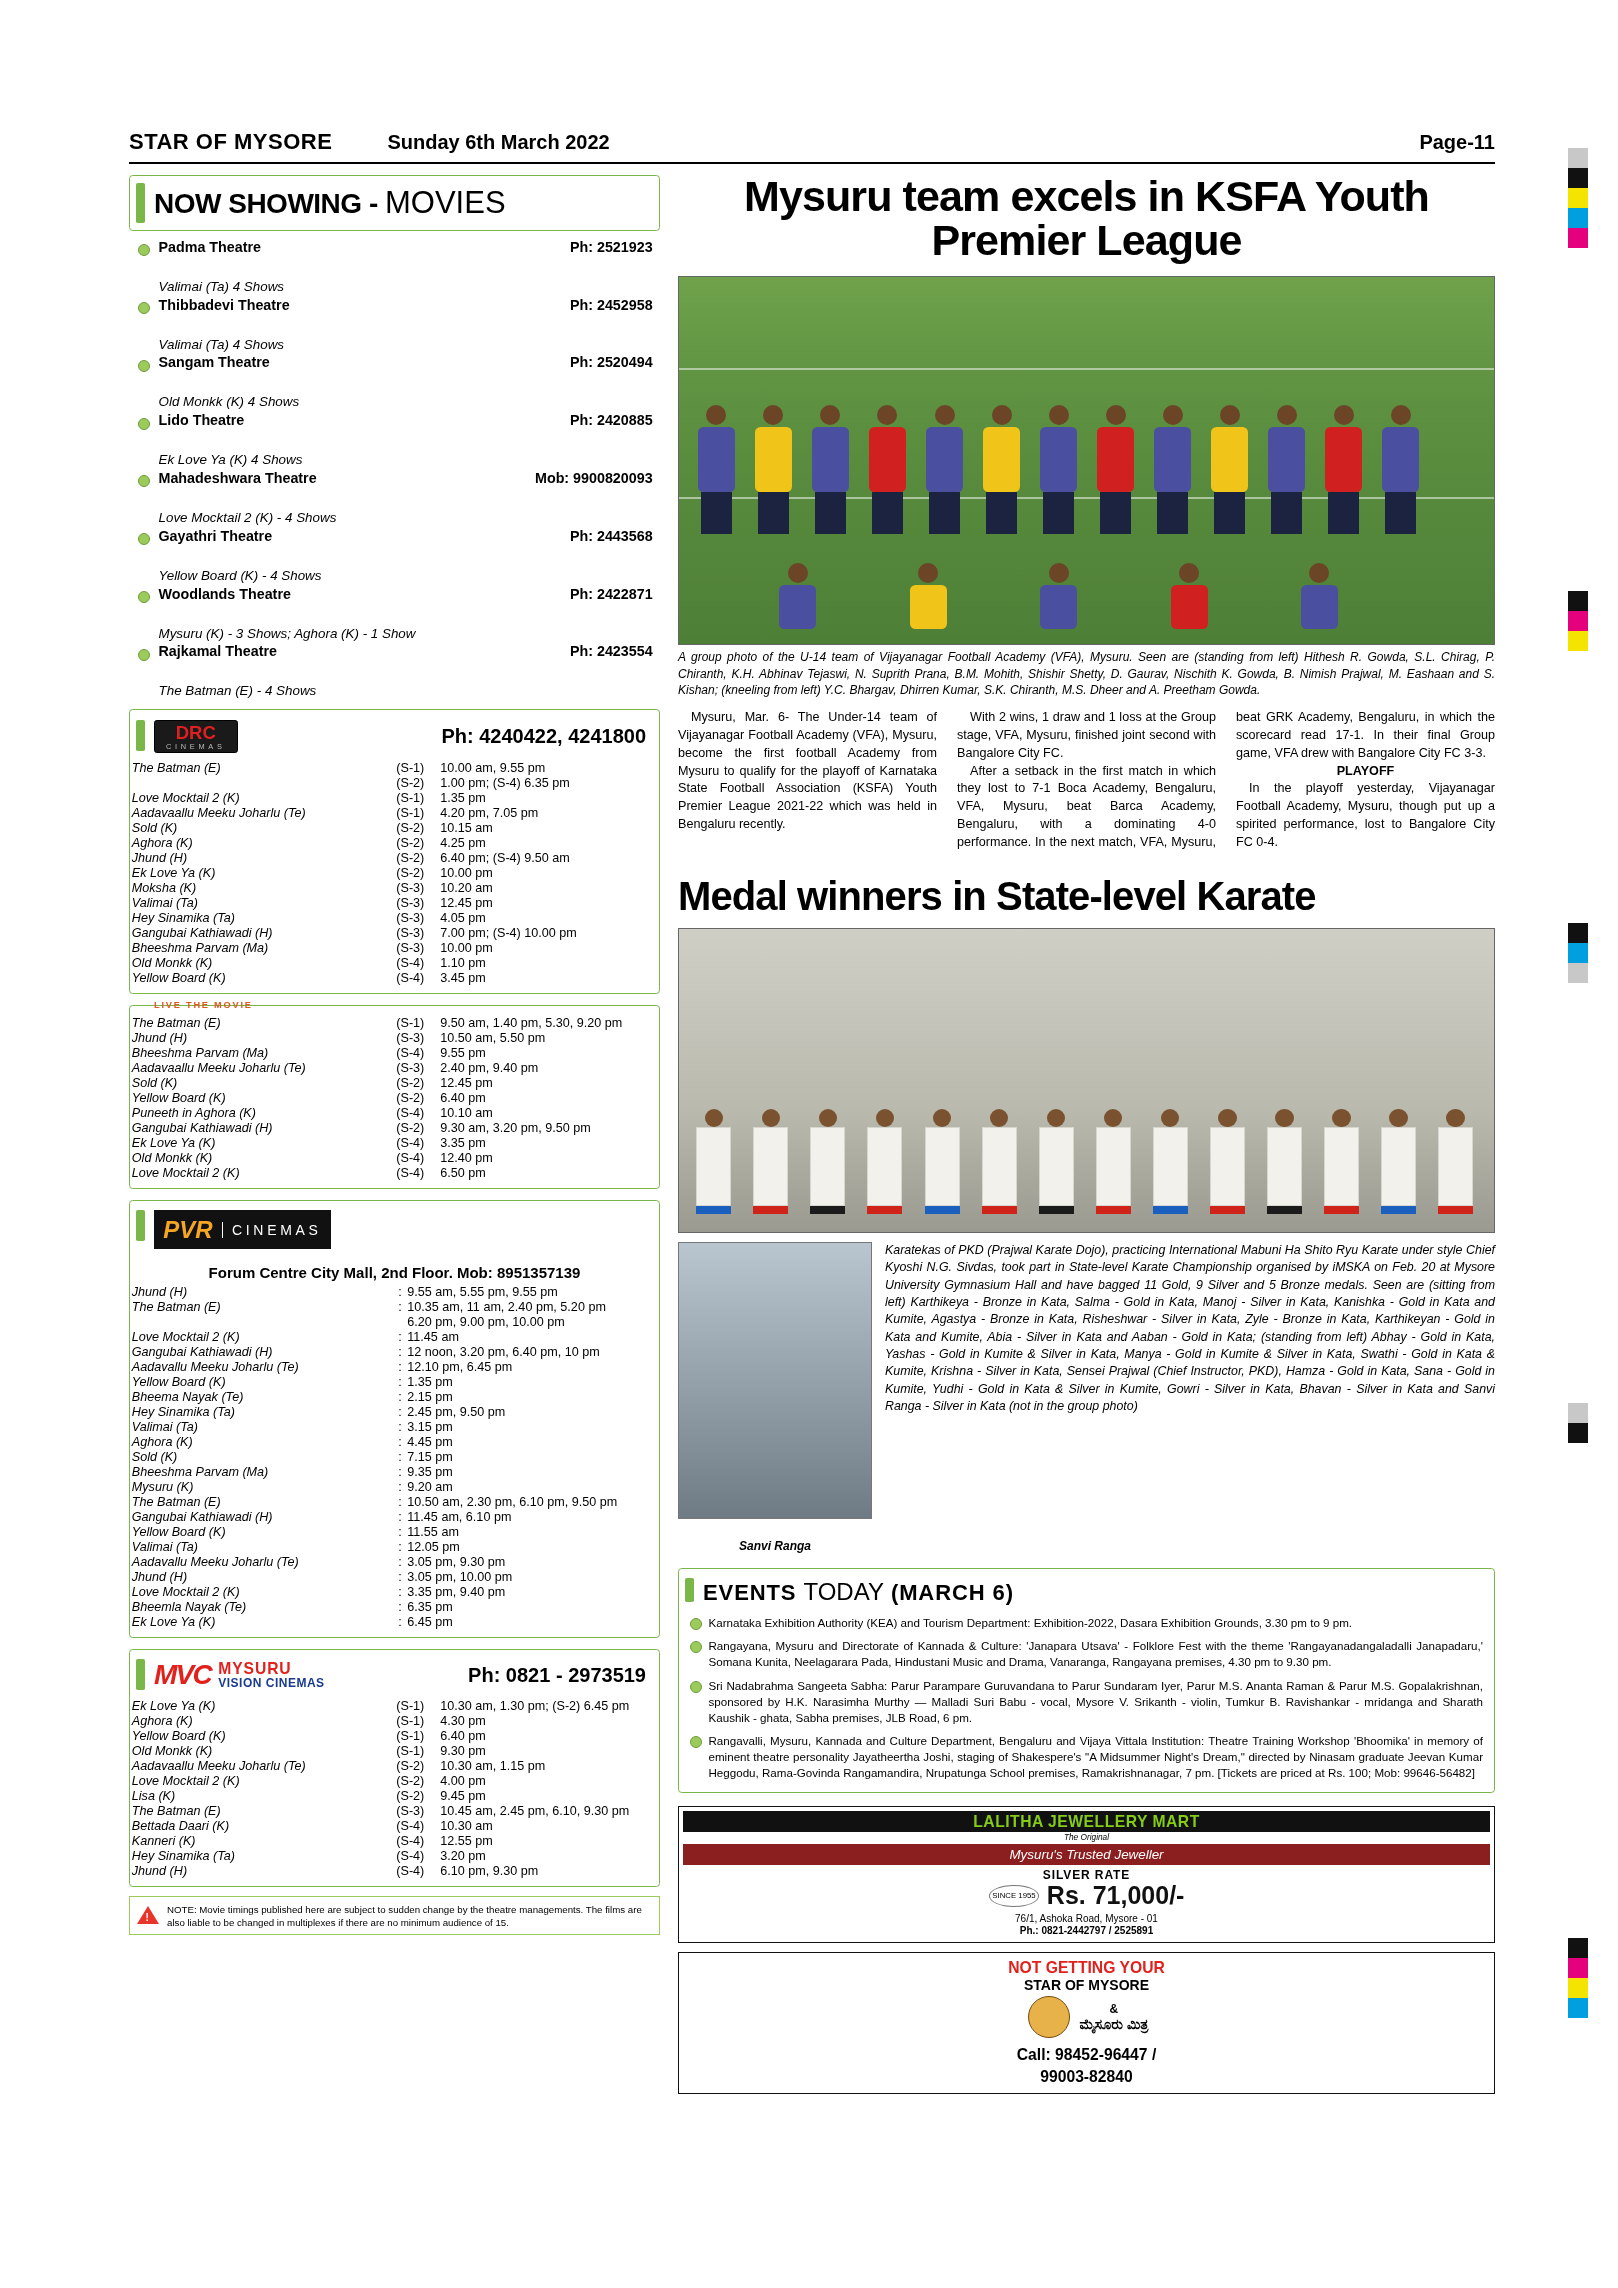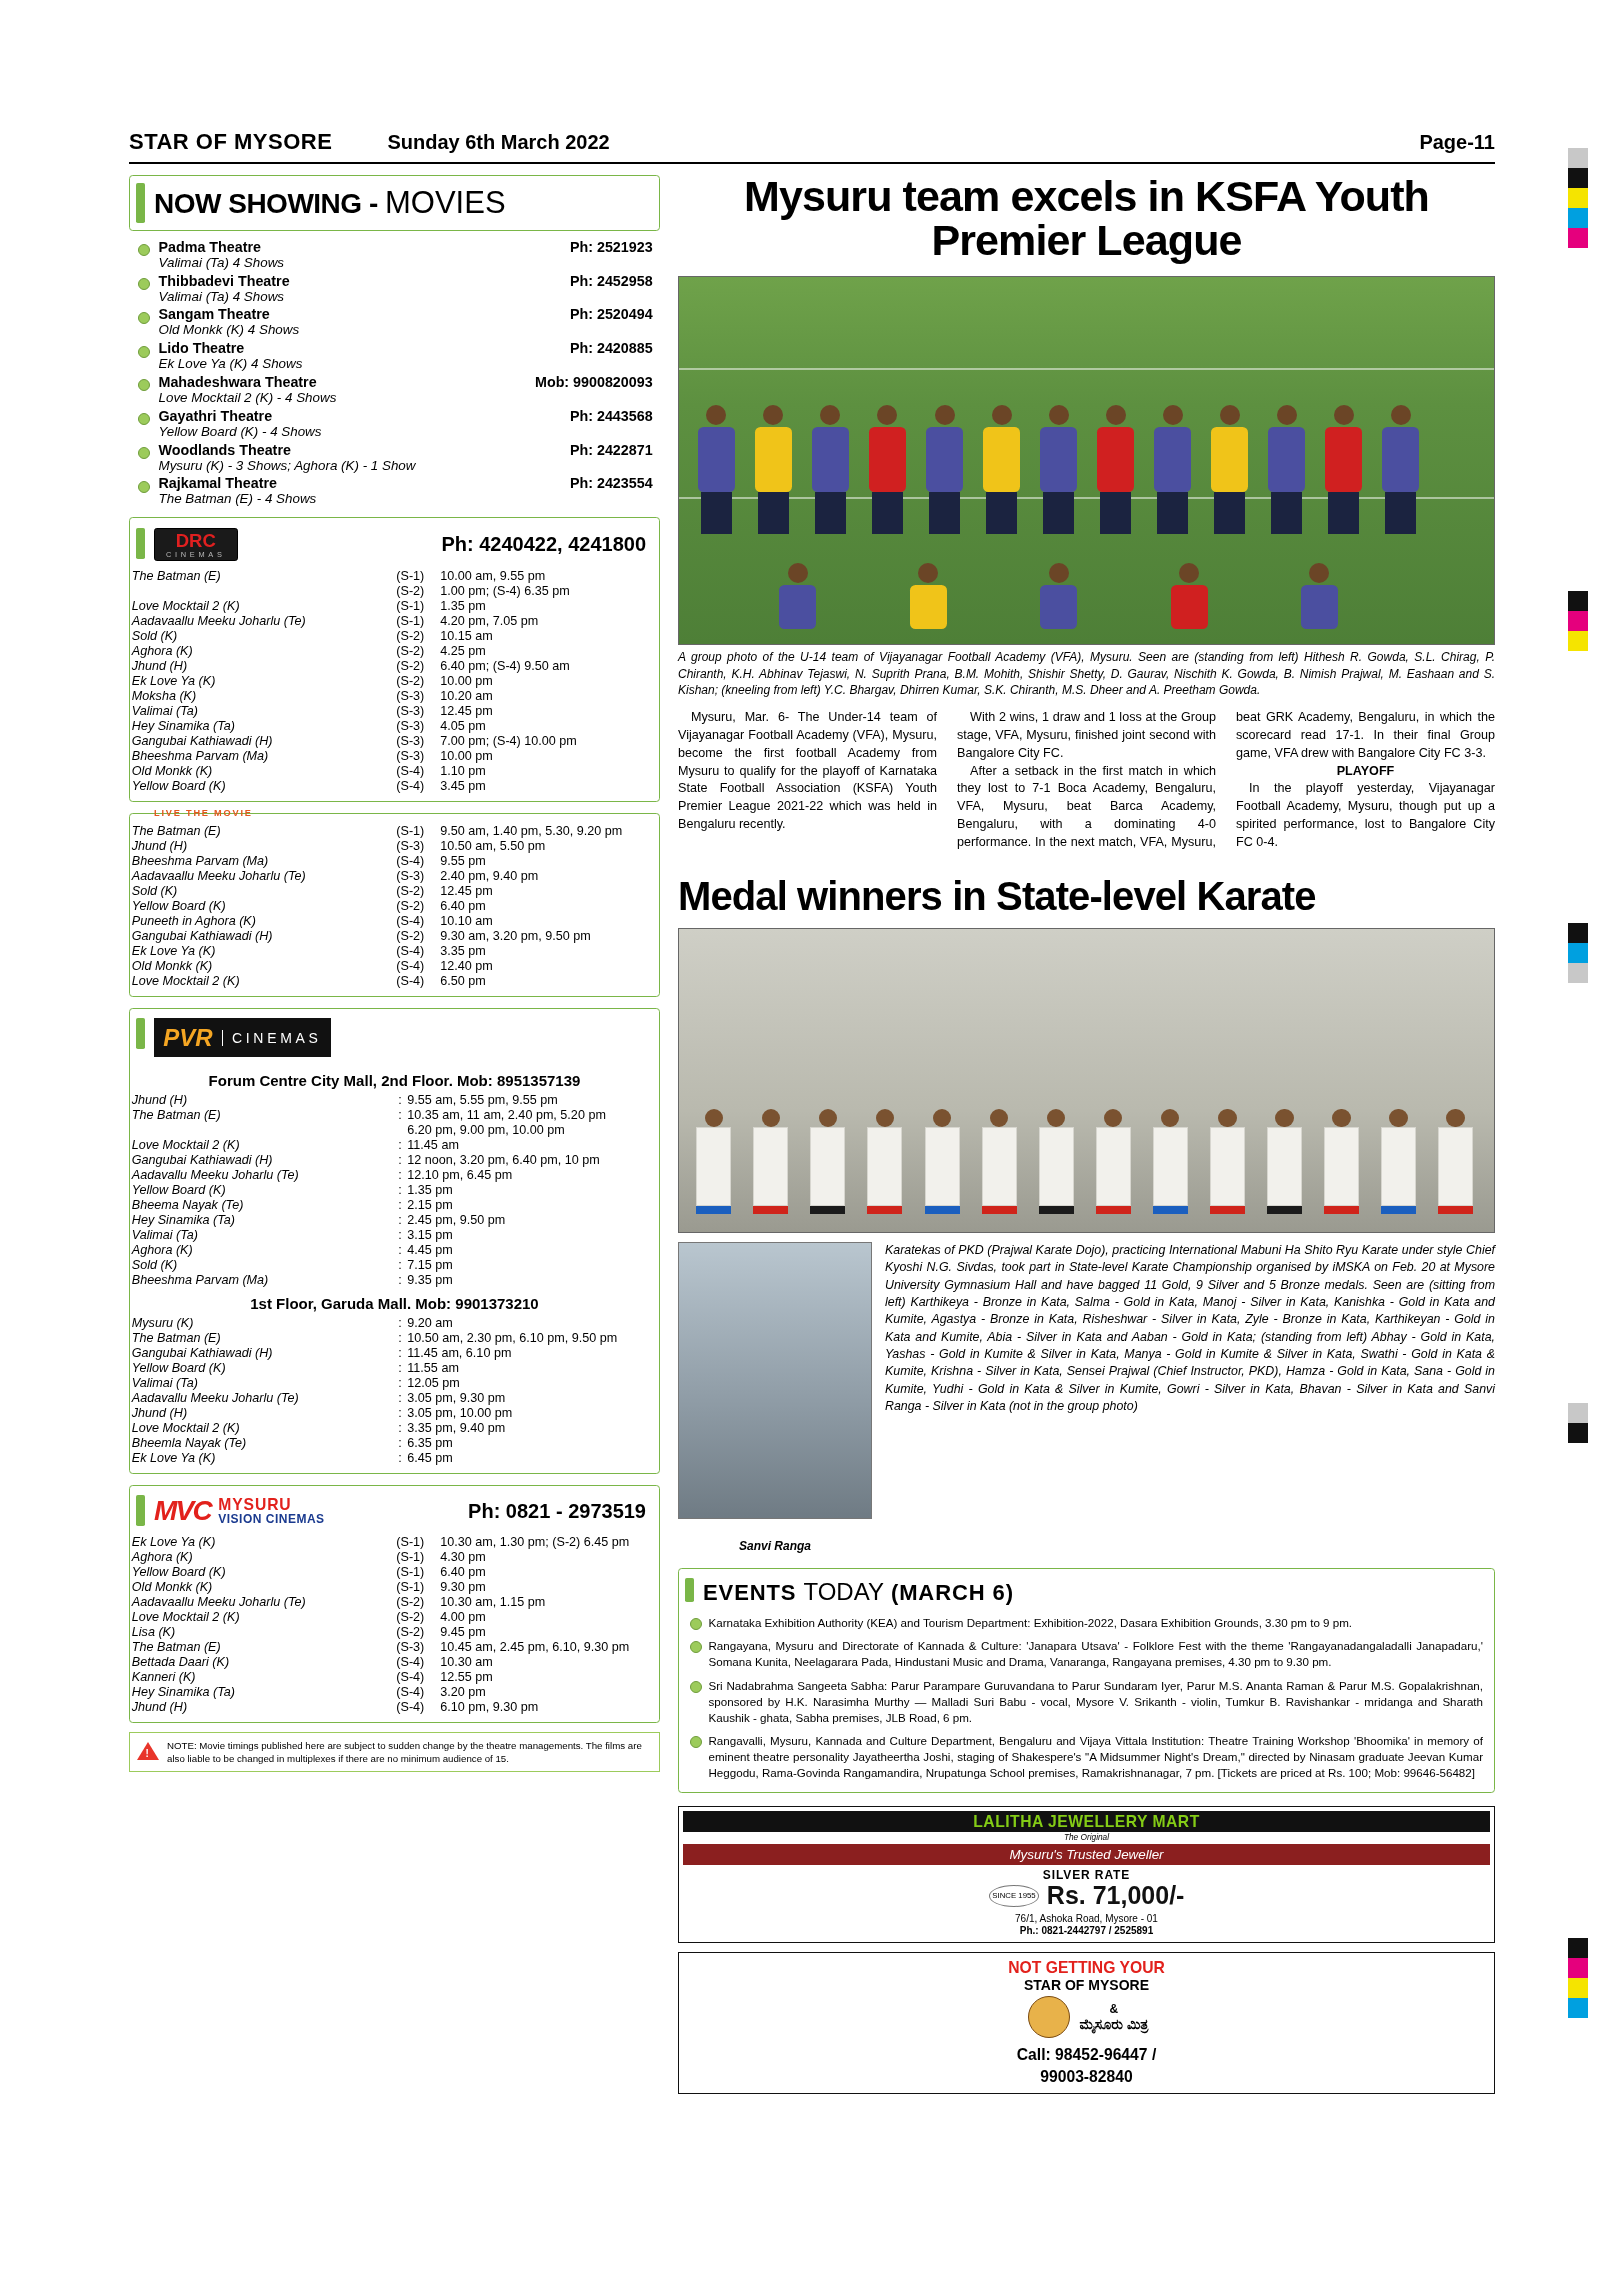--- a/index.html
+++ b/index.html
@@ -52,21 +52,21 @@
   
   .theatre-list { margin-top:7.4px; }
   .th-row { display:flex; align-items:baseline; padding-left:29.5px; position:relative; }
   .th-row:before {
     content:""; position:absolute; left:9.2px; top:5.5px;
     width:10px; height:10px; border-radius:50%;
     background:#9ccb5b; border:0.9px solid #6f9c3b;
   }
   .th-name { font-weight:bold; font-size:14.3px; }
   .th-ph { margin-left:auto; font-weight:bold; font-size:14.3px; padding-right:7.4px;}
-  .th-film { font-style:italic; font-size:13.4px; padding-left:29.5px; margin-bottom:2.8px; }
+  .th-film { font-style:italic; font-size:13.4px; padding-left:29.5px; margin-bottom:2.8px;margin-top:24px; }
 
   
   .cine-box {
     border:1.8px solid #7ab648; border-radius:3.7px;
     margin-top:11px; padding:0 0 7.4px 0; position:relative;
   }
   .cine-head {
     display:flex; align-items:center; padding:9.2px 13px 7.4px 24px; position:relative;
   }
   .cine-head:before {
@@ -506,21 +506,20 @@
               <td class="colon">:</td>
               <td class="times">7.15 pm</td>
             </tr>
         <tr>
               <td class="film">Bheeshma Parvam (Ma)</td>
               <td class="colon">:</td>
               <td class="times">9.35 pm</td>
             </tr>
       </tbody>
         </table>
-      <div class="sub-head">1st Floor, Garuda Mall. Mob: 9901373210</div>
       <table class="sched">
         <tbody>
             <tr>
               <td class="film">Mysuru (K)</td>
               <td class="colon">:</td>
               <td class="times">9.20 am</td>
             </tr>
         <tr>
               <td class="film">The Batman (E)</td>
               <td class="colon">:</td>

